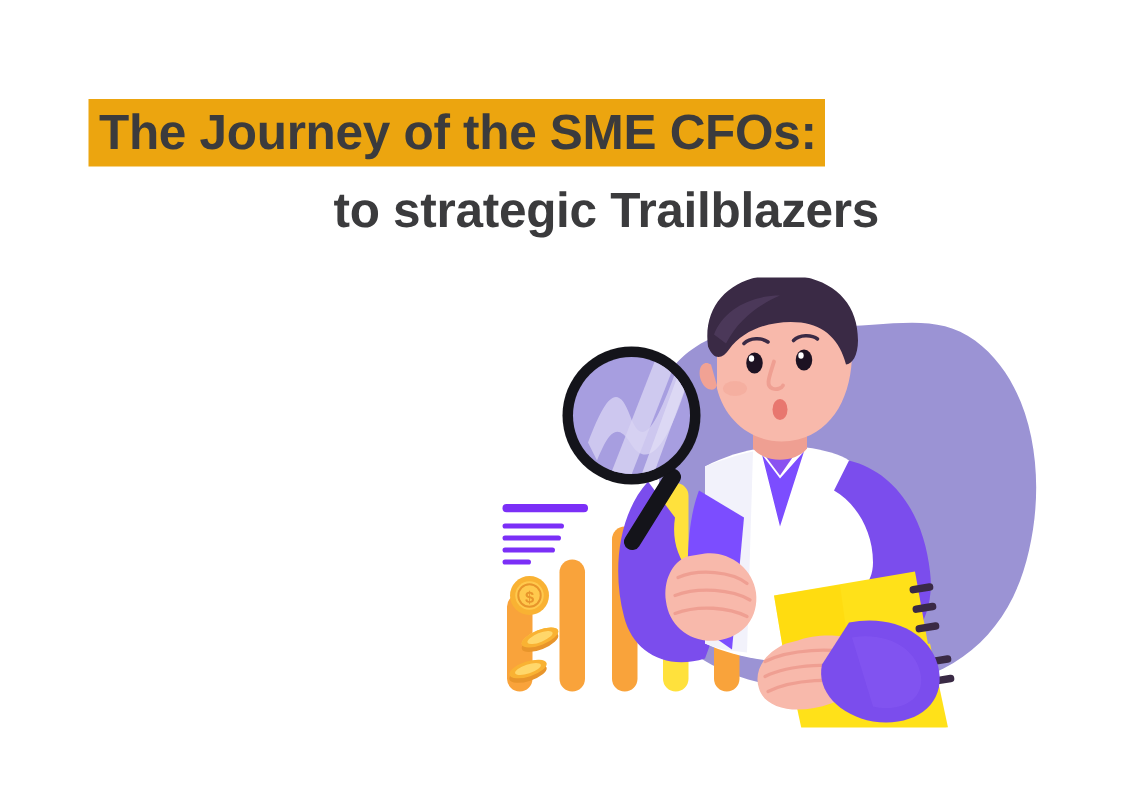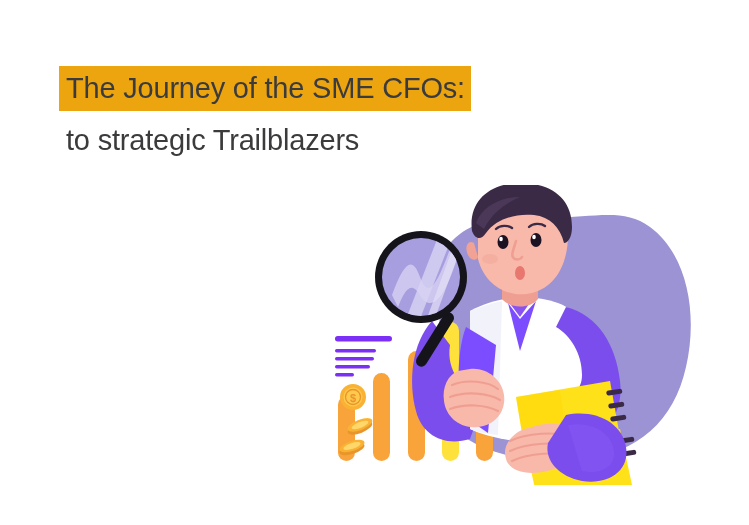--- a/index.html
+++ b/index.html
@@ -18,37 +18,37 @@
 
   
   .headline {
     position: absolute;
     left: 66px;
     top: 66px;
     width: 520px;
   }
   .line {
     display: block;
-    font-size: 29px;
-    font-weight: normal;
+    font-size: 33px;
+    font-weight: bold;
     line-height: 46px;
     letter-spacing: -0.2px;
     color: #3b3b3d;
     white-space: nowrap;
   }
   .line-1 {
     display: inline-block;
     background: #eca50f;
     color: #3b3b3d;
     padding: 3px 6px 4px 7px;
     margin-left: -7px;
     line-height: 38px;
   }
   .line-2 { margin-top: 10px; }
-  .line-3 { margin-top: 6px; }
+  .line-3 { margin-top: 6px; text-align: right; }
 
   
   .illustration {
     position: absolute;
     left: 320px;
     top: 185px;
     width: 400px;
     height: 300px;
   }
   .illustration svg { display: block; }

